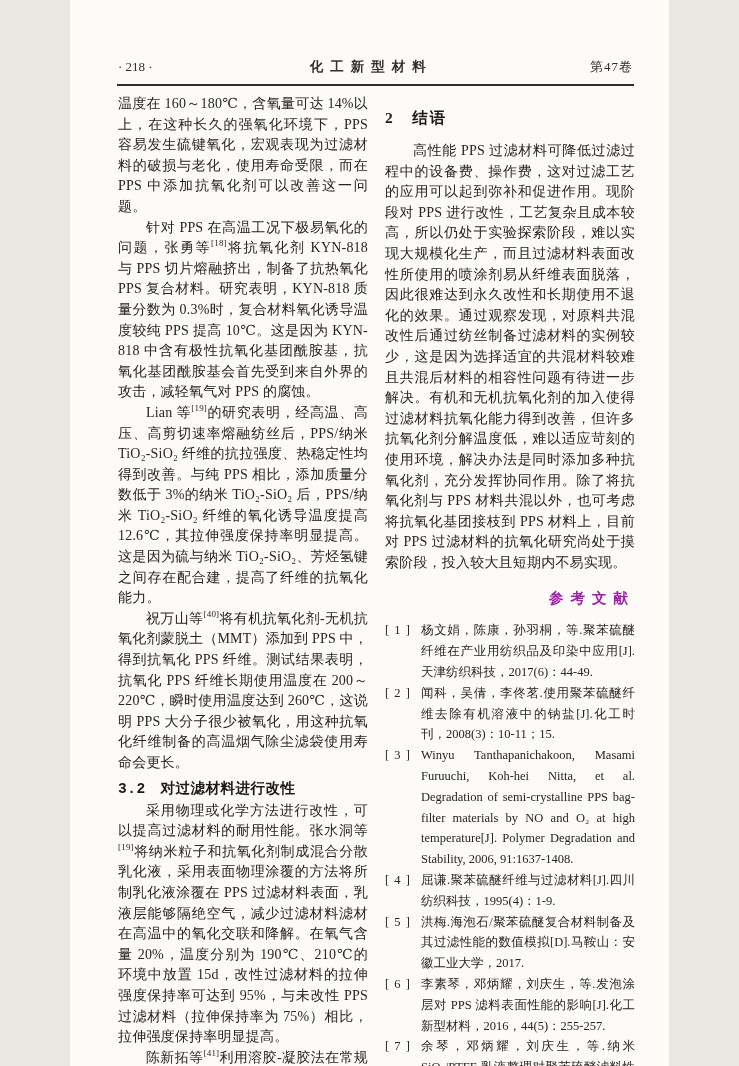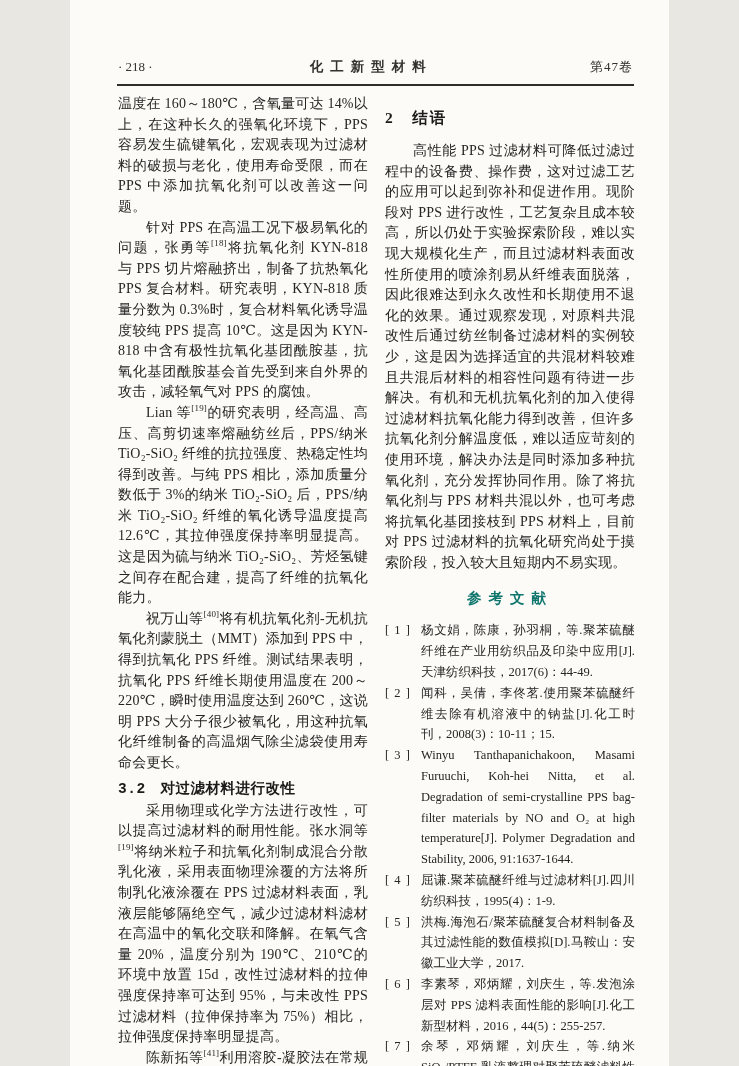--- a/index.html
+++ b/index.html
@@ -44,22 +44,22 @@
     color:#1c1b19;
     font-family:Liberation Mono, monospace;
   }
   .concl-heading{
     margin:14px 0 12px 0;
     font-size:15.5px;font-weight:bold;
     letter-spacing:2px;color:#1c1b19;
   }
   .refs-title{
     margin:16px 0 12px 0;
-    text-align:center;font-size:14.5px;font-weight:bold;
-    letter-spacing:7px;color:#0f766e;
+    text-align:right;font-size:14.5px;font-weight:bold;
+    letter-spacing:7px;color:#a21caf;
   }
   .ref{
     display:flex;
     font-size:12.5px;line-height:20.8px;
   }
   .ref-label{flex:0 0 36px;letter-spacing:1px;}
   .ref-text{flex:1 1 auto;text-align:justify;word-break:break-word;font-family:Liberation Serif, serif;}
 </style>
 </head>
 <body>
@@ -94,21 +94,21 @@
       <div class="ref">
         <span class="ref-label">[ 1 ]</span>
         <span class="ref-text">杨文娟，陈康，孙羽桐，等.聚苯硫醚纤维在产业用纺织品及印染中应用[J].天津纺织科技，2017(6)：44-49.</span>
       </div>
       <div class="ref">
         <span class="ref-label">[ 2 ]</span>
         <span class="ref-text">闻科，吴倩，李佟茗.使用聚苯硫醚纤维去除有机溶液中的钠盐[J].化工时刊，2008(3)：10-11；15.</span>
       </div>
       <div class="ref">
         <span class="ref-label">[ 3 ]</span>
-        <span class="ref-text">Winyu Tanthapanichakoon, Masami Furuuchi, Koh-hei Nitta, et al. Degradation of semi-crystalline PPS bag-filter materials by NO and O₂ at high temperature[J]. Polymer Degradation and Stability, 2006, 91:1637-1644.</span>
+        <span class="ref-text">Winyu Tanthapanichakoon, Masami Furuuchi, Koh-hei Nitta, et al. Degradation of semi-crystalline PPS bag-filter materials by NO and O₂ at high temperature[J]. Polymer Degradation and Stability, 2006, 91:1637-1408.</span>
       </div>
       <div class="ref">
         <span class="ref-label">[ 4 ]</span>
         <span class="ref-text">屈谦.聚苯硫醚纤维与过滤材料[J].四川纺织科技，1995(4)：1-9.</span>
       </div>
       <div class="ref">
         <span class="ref-label">[ 5 ]</span>
         <span class="ref-text">洪梅.海泡石/聚苯硫醚复合材料制备及其过滤性能的数值模拟[D].马鞍山：安徽工业大学，2017.</span>
       </div>
       <div class="ref">

